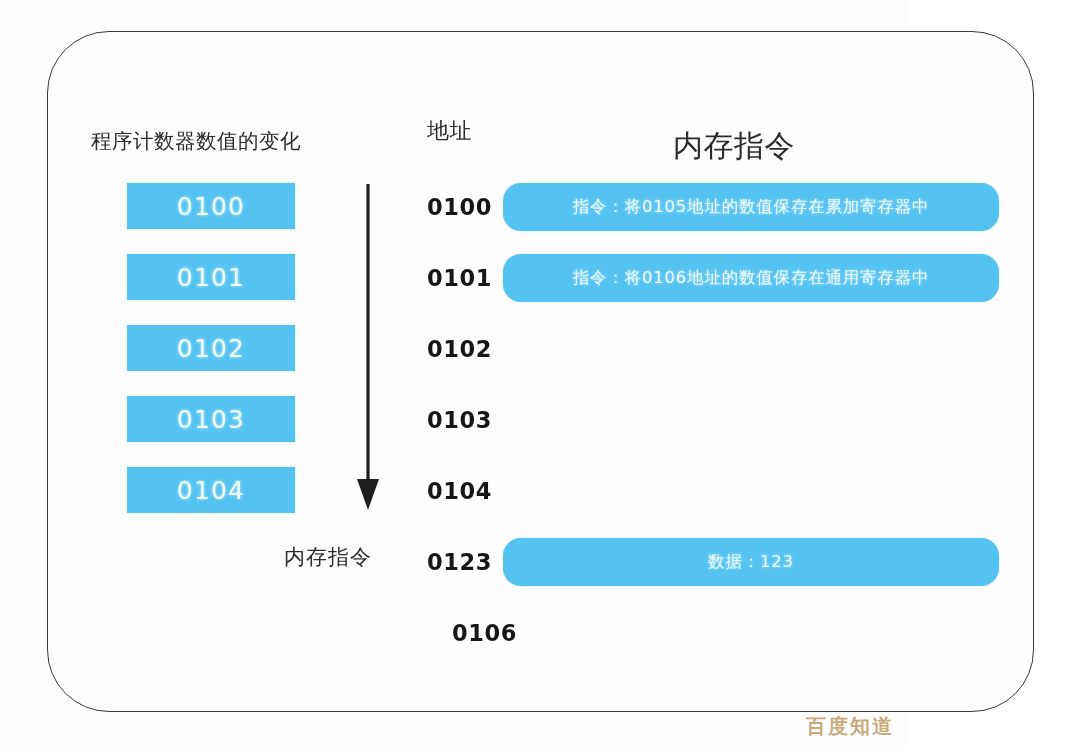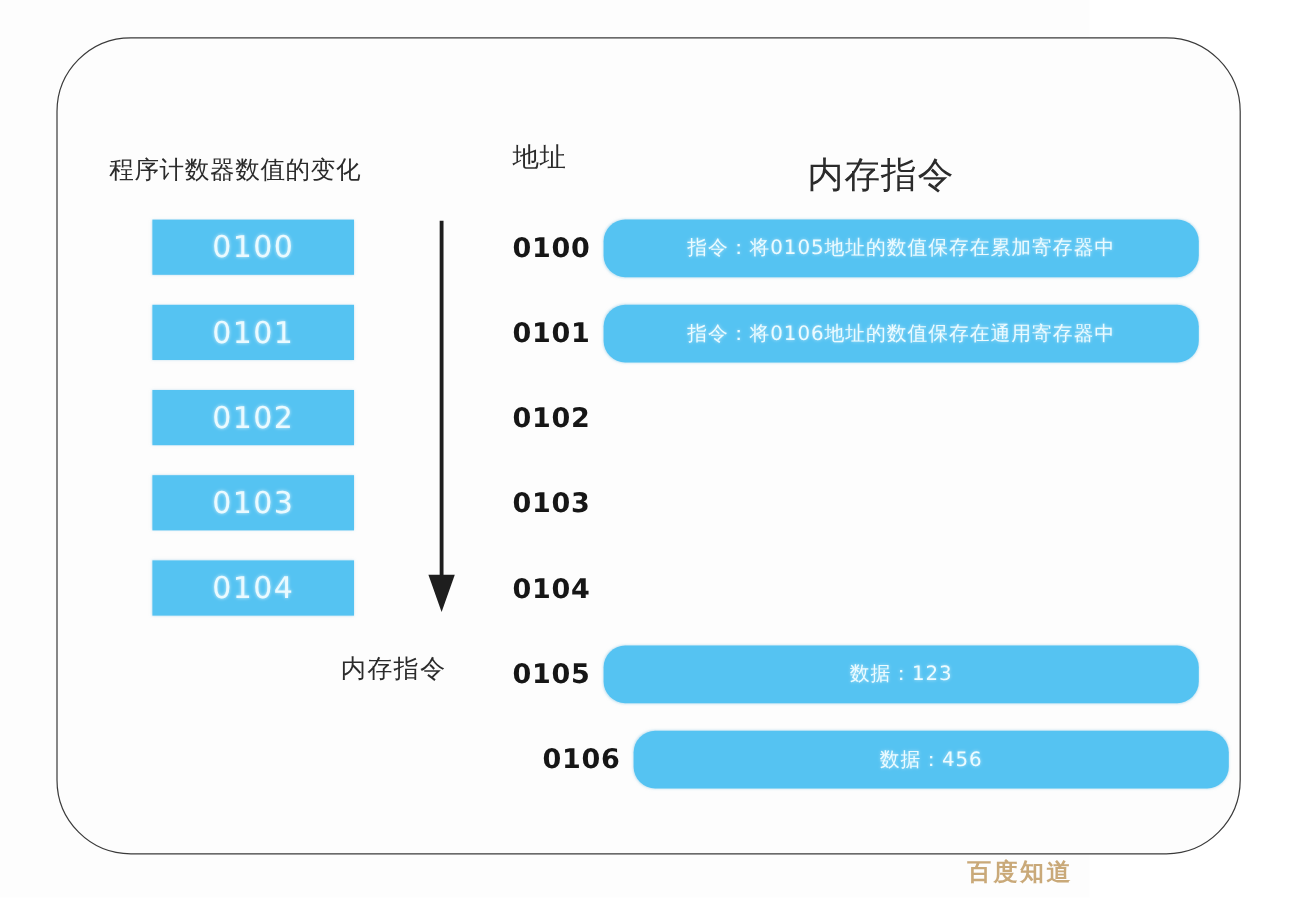--- a/index.html
+++ b/index.html
@@ -222,30 +222,27 @@
 
     <div class="mem-row">
       <div class="mem-addr">0103</div>
     </div>
 
     <div class="mem-row">
       <div class="mem-addr">0104</div>
     </div>
 
     <div class="mem-row">
-      <div class="mem-addr">0105</div>
+      <div class="mem-addr">0123</div>
       <div class="mem-box">
         <span>数据：123</span>
       </div>
     </div>
 
     <div class="mem-row">
       <div class="mem-addr">0106</div>
-      <div class="mem-box">
-        <span>数据：456</span>
-      </div>
     </div>
 
   </div>
 
   <div class="watermark">百度知道</div>
 
 </div>
 
 </body></html>

